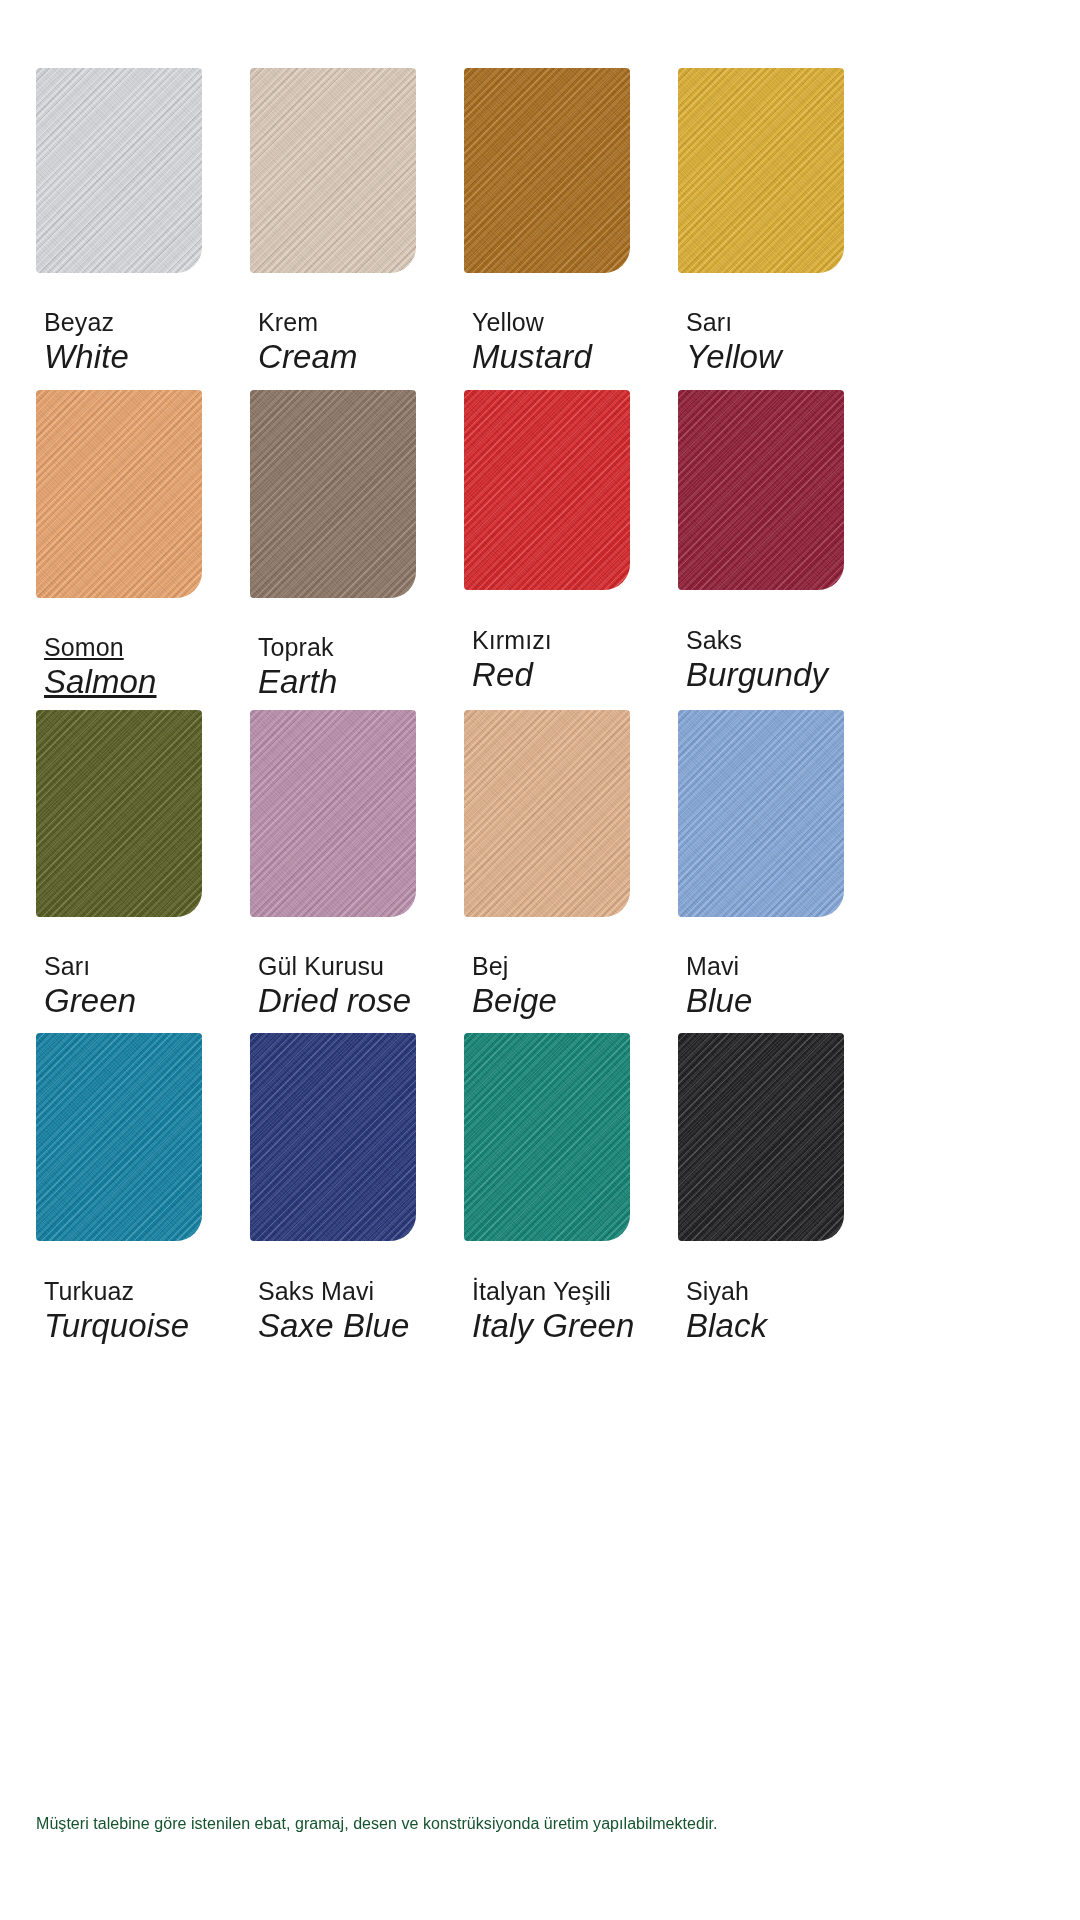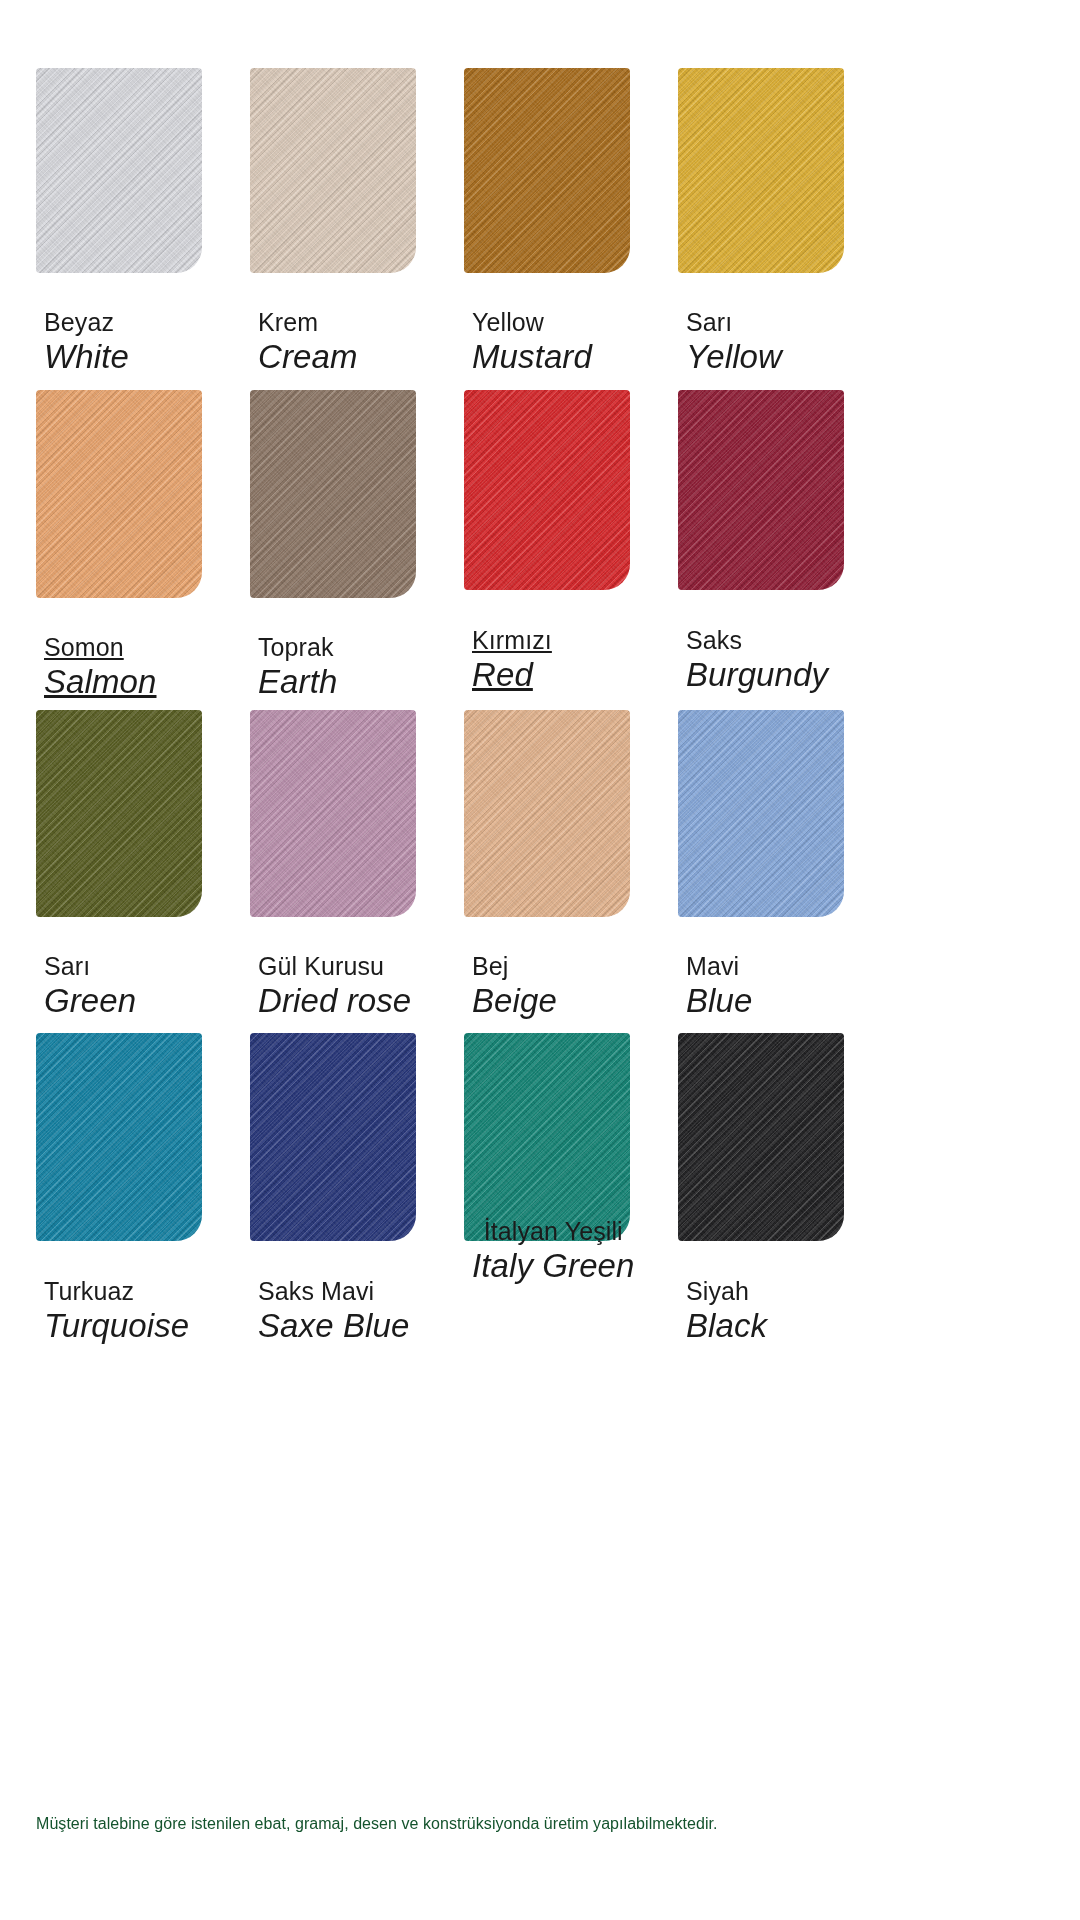--- a/index.html
+++ b/index.html
@@ -202,21 +202,21 @@
         <div class="tex"></div>
         <div class="tex2"></div>
         <div class="grain"><svg width="100%" height="100%" preserveAspectRatio="none">
             <filter id="n1_2">
               <feTurbulence type="fractalNoise" baseFrequency="0.85" numOctaves="3" stitchTiles="stitch"></feTurbulence>
               <feColorMatrix type="saturate" values="0"></feColorMatrix>
             </filter>
             <rect width="100%" height="100%" filter="url(#n1_2)" opacity="0.22"></rect>
           </svg></div>
       </div>
-      <div class="labels" style="position: absolute; left: 472px; top: 606px; padding-top: 0px; text-decoration: underline;">
+      <div class="labels" style="position: absolute; left: 472px; top: 606px; padding-top: 0px;">
         <div class="name-tr">Kırmızı</div>
         <div class="name-en">Red</div>
       </div>
       <div class="chip" style="position: absolute; left: 678px; top: 370px; width: 166px; height: 200px; background: rgb(142, 21, 47);">
         <div class="tex"></div>
         <div class="tex2"></div>
         <div class="grain"><svg width="100%" height="100%" preserveAspectRatio="none">
             <filter id="n1_3">
               <feTurbulence type="fractalNoise" baseFrequency="0.85" numOctaves="3" stitchTiles="stitch"></feTurbulence>
               <feColorMatrix type="saturate" values="0"></feColorMatrix>
@@ -322,21 +322,21 @@
         <div class="tex"></div>
         <div class="tex2"></div>
         <div class="grain"><svg width="100%" height="100%" preserveAspectRatio="none">
             <filter id="n3_2">
               <feTurbulence type="fractalNoise" baseFrequency="0.85" numOctaves="3" stitchTiles="stitch"></feTurbulence>
               <feColorMatrix type="saturate" values="0"></feColorMatrix>
             </filter>
             <rect width="100%" height="100%" filter="url(#n3_2)" opacity="0.22"></rect>
           </svg></div>
       </div>
-      <div class="labels" style="position: absolute; left: 472px; top: 1197px; padding-top: 0px; text-align: center;">
+      <div class="labels" style="position: absolute; left: 472px; top: 1257px; padding-top: 0px;">
         <div class="name-tr">İtalyan Yeşili</div>
         <div class="name-en">Italy Green</div>
       </div>
       <div class="chip" style="position: absolute; left: 678px; top: 1013px; width: 166px; height: 208px; background: rgb(24, 24, 26);">
         <div class="tex"></div>
         <div class="tex2"></div>
         <div class="grain"><svg width="100%" height="100%" preserveAspectRatio="none">
             <filter id="n3_3">
               <feTurbulence type="fractalNoise" baseFrequency="0.85" numOctaves="3" stitchTiles="stitch"></feTurbulence>
               <feColorMatrix type="saturate" values="0"></feColorMatrix>

